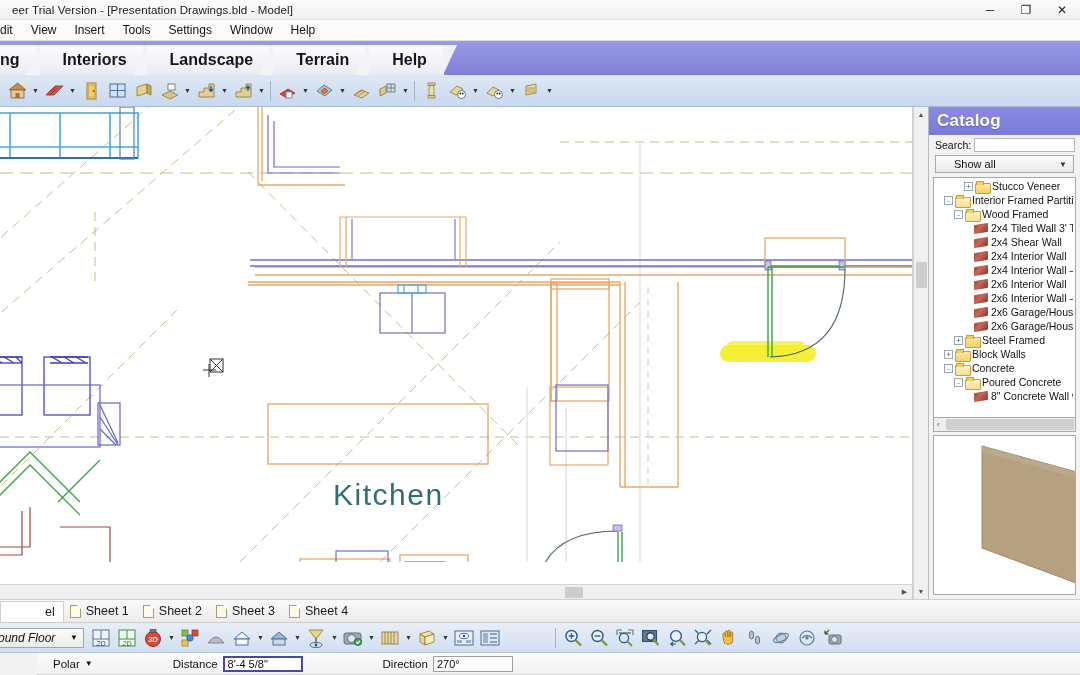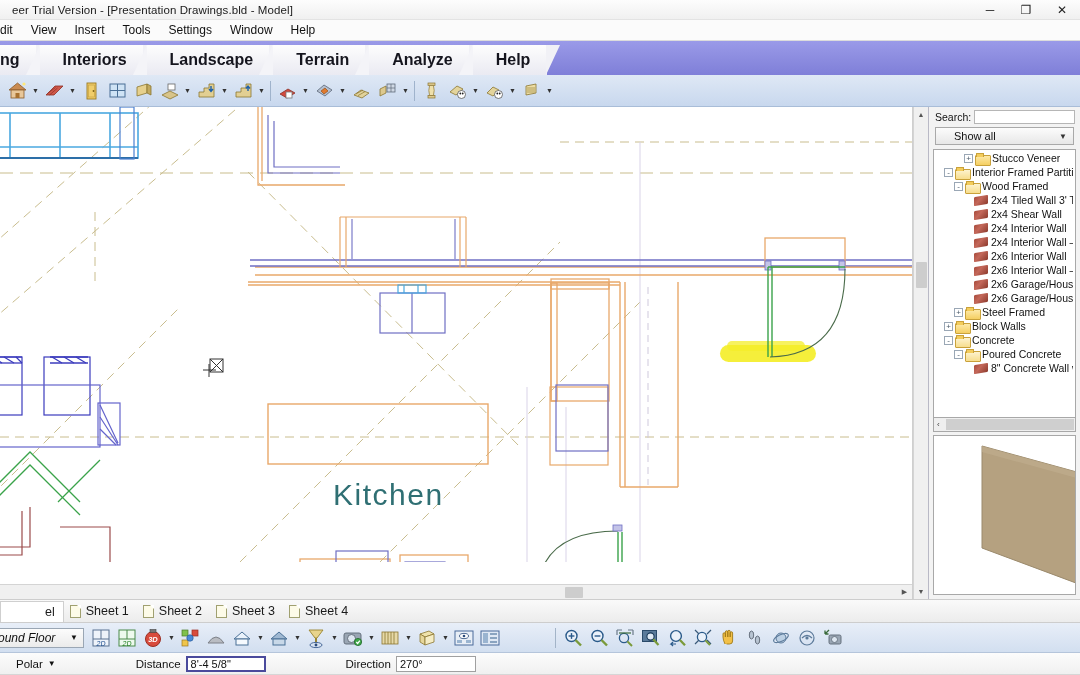--- a/index.html
+++ b/index.html
@@ -327,20 +327,21 @@
   .bspace { flex: 1; }
 
   
   .inputbar {
     height: 22px;
     background: linear-gradient(#fcfcfc,#f0f0f0);
     border-bottom: 1px solid #d6d6d6;
     display: flex; align-items: center;
     font-size: 11.5px; color: #111;
     padding-left: 4px;
+    margin-left: 37px;
   }
   .ib-label { margin: 0 5px 0 10px; white-space: nowrap; }
   .ib-polar { display: flex; align-items: center; gap: 5px; margin-left: 12px; }
   .ib-field {
     height: 16px; background: #fff;
     border: 1px solid #a0a0a0;
     font-size: 11px; color: #111;
     display: flex; align-items: center;
     padding: 0 3px;
   }
@@ -383,21 +384,20 @@
     <div class="menu-item">Settings</div>
     <div class="menu-item">Window</div>
     <div class="menu-item">Help</div>
   </div>
 
   <div class="ribbon-tabs">
     <div class="rtab first">ng</div>
     <div class="rtab">Interiors</div>
     <div class="rtab">Landscape</div>
     <div class="rtab">Terrain</div>
-    <div class="rtab">Analyze</div>
     <div class="rtab">Help</div>
   </div>
 
   <div class="toolbar">
 
     <div class="tbtn">
       <svg width="21" height="21" viewBox="0 0 21 21">
         <polygon points="10.5,3 19,10 2,10" fill="#c98b52" stroke="#8a5a2a" stroke-width=".8"></polygon>
         <rect x="4" y="10" width="13" height="8" fill="#e8c79a" stroke="#8a5a2a" stroke-width=".8"></rect>
         <rect x="8.5" y="13" width="4" height="5" fill="#a8712f"></rect>
@@ -764,20 +764,21 @@
     </div>
 
     <div class="vscroll">
       <div class="sc-arrow">▲</div>
       <div class="sc-thumb"></div>
       <div class="sc-track"></div>
       <div class="sc-arrow">▼</div>
     </div>
 
     <div class="catalog">
+      <div class="cat-header">Catalog</div>
 
       <div class="cat-searchrow">
         <span>Search:</span>
         <span class="cat-searchbox"></span>
       </div>
 
       <div class="cat-filter">
         <span>Show all</span>
         <span class="chev">▼</span>
       </div>

